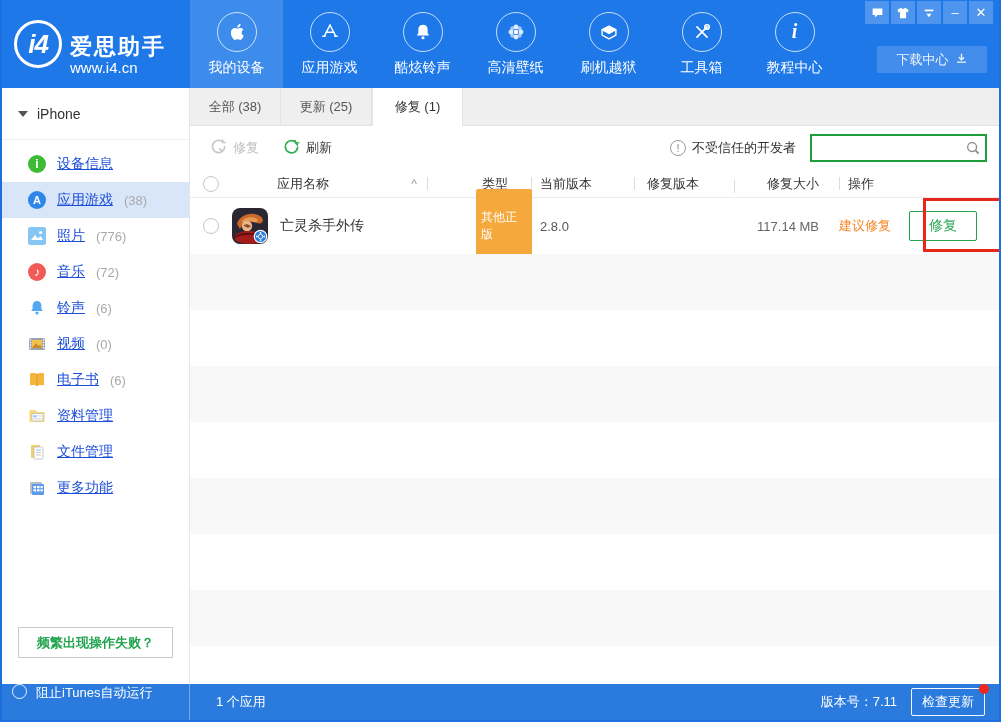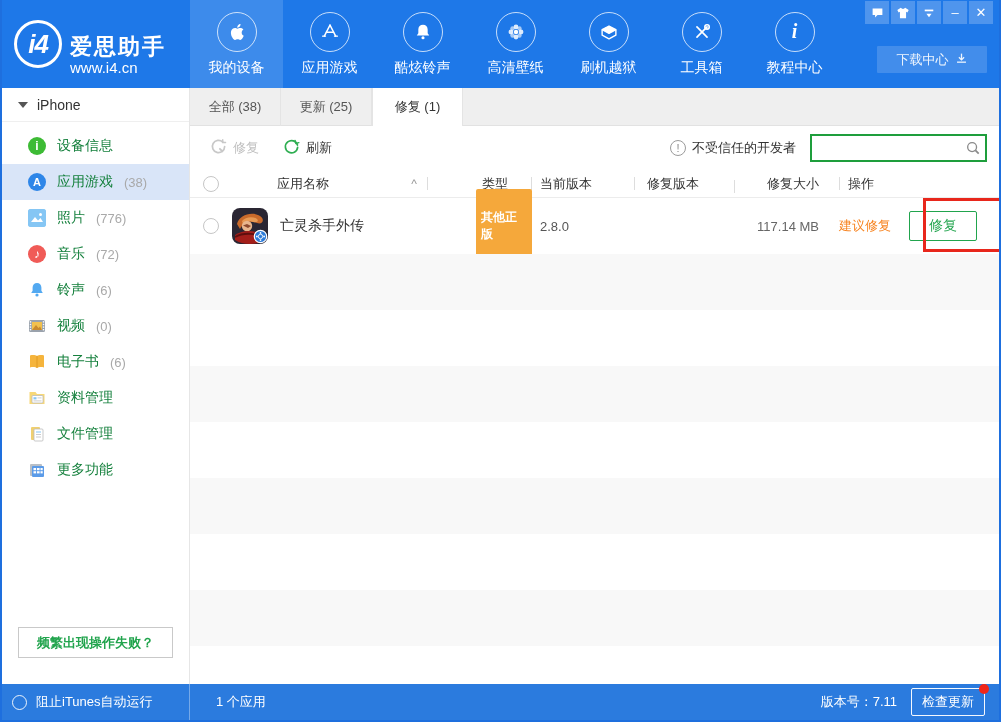--- a/index.html
+++ b/index.html
@@ -37,34 +37,34 @@
     align-items:center; justify-content:center; color:#fff; font-size:13px; cursor:pointer; }
 
   .dl-center{ position:absolute; top:46px; right:12px; width:110px; height:27px;
     background:rgba(255,255,255,0.16); color:rgba(255,255,255,0.92); font-size:13px;
     display:flex; align-items:center; justify-content:center; gap:6px; cursor:pointer; border-radius:1px; }
 
   
   .middle{ flex:1; display:flex; min-height:0; }
 
   .sidebar{ width:188px; background:#fff; border-right:1px solid #E6E6E6; position:relative; flex-shrink:0; }
-  .device-row{ height:34px; display:flex; align-items:center; padding-left:16px; gap:9px;
+  .device-row{ height:52px; display:flex; align-items:center; padding-left:16px; gap:9px;
     border-bottom:1px solid #EFEFEF; cursor:pointer; }
   .device-caret{ width:0; height:0; border-left:5px solid transparent; border-right:5px solid transparent;
     border-top:6px solid #555; }
   .device-name{ font-size:14px; color:#333; }
 
   .side-list{ padding-top:6px; }
   .side-item{ height:36px; display:flex; align-items:center; padding-left:26px; gap:11px; cursor:pointer; }
   .side-item.active{ background:#D9E5F8; }
   .side-ico{ width:18px; height:18px; border-radius:50%; display:flex; align-items:center;
     justify-content:center; color:#fff; font-size:12px; font-weight:bold; flex-shrink:0; }
   .side-ico.square{ border-radius:3px; }
   .side-ico svg{ display:block; }
-  .side-label{ font-size:14px; color:#15803d; }
+  .side-label{ font-size:14px; color:#1d4ed8;text-decoration:underline; }
   .side-count{ font-size:13px; color:#A9A9A9; }
 
   .side-footer-btn{ position:absolute; left:16px; right:16px; bottom:26px; height:31px;
     border:1px solid #C9C9C9; background:#fff; color:#21A44D; font-size:13px; font-weight:bold;
     display:flex; align-items:center; justify-content:center; cursor:pointer; }
 
   
   .main{ flex:1; display:flex; flex-direction:column; min-width:0; }
 
   .tabbar{ height:38px; background:#EFEFEF; display:flex; border-bottom:1px solid #E2E2E2; flex-shrink:0; }
@@ -96,36 +96,36 @@
   .col-op{ width:168px; padding-left:8px; position:relative; }
   .vsep{ width:1px; height:13px; background:#DDD; }
   .sort-caret{ color:#999; font-size:12px; margin-left:auto; margin-right:10px; }
 
   .circle-check{ width:16px; height:16px; border:1px solid #C6C6C6; border-radius:50%; background:#fff; cursor:pointer; }
 
   .trow{ height:56px; display:flex; align-items:center; background:#fff; flex-shrink:0; }
   .app-ico{ width:36px; height:36px; margin-right:12px; flex-shrink:0; position:relative; }
   .app-name{ font-size:14px; color:#333; white-space:nowrap; overflow:hidden; }
   .badge{ display:inline-block; background:#F5A83B; color:#fff; font-size:12px;
-    padding:20px 5px; border-radius:2px;font-weight:bold; }
+    padding:20px 5px; border-radius:2px; }
   .ver{ font-size:13px; color:#555; }
   .size-val{ font-size:13px; color:#666; }
   .op-cell{ display:flex; align-items:center; gap:18px; }
   .suggest{ font-size:13px; color:#F7831F; }
   .fix-btn{ width:68px; height:30px; border:1px solid #21A44D; border-radius:2px; background:#fff;
     color:#21A44D; font-size:14px; display:flex; align-items:center; justify-content:center; cursor:pointer; }
   .highlight-rect{ position:absolute; left:92px; top:-13px; width:86px; height:54px;
     border:3px solid #E8271C; pointer-events:none; }
 
   .rows-fill{ flex:1; background:repeating-linear-gradient(to bottom,#F8F8F8 0 56px,#FFFFFF 56px 112px); }
 
   
   .statusbar{ height:36px; background:#2B7BDE; display:flex; align-items:center; color:#fff;
     font-size:13px; flex-shrink:0; }
-  .sb-left{ width:188px; display:flex; align-items:center; gap:9px; padding-left:10px;
+  .sb-left{ width:188px; display:flex; gap:9px; padding-left:10px;
     border-right:1px solid rgba(255,255,255,0.35); height:100%; flex-shrink:0; }
   .sb-circle{ width:15px; height:15px; border:1px solid rgba(255,255,255,0.9); border-radius:50%; cursor:pointer; flex-shrink:0; }
   .sb-appcount{ margin-left:26px; }
   .sb-right{ margin-left:auto; display:flex; align-items:center; gap:14px; padding-right:14px; }
   .check-update{ position:relative; border:1px solid rgba(255,255,255,0.95); border-radius:2px;
     padding:4px 10px; font-size:13px; color:#fff; cursor:pointer; }
   .red-dot{ position:absolute; top:-5px; right:-5px; width:10px; height:10px; border-radius:50%; background:#F0271A; }
 </style>
 </head>
 <body>

